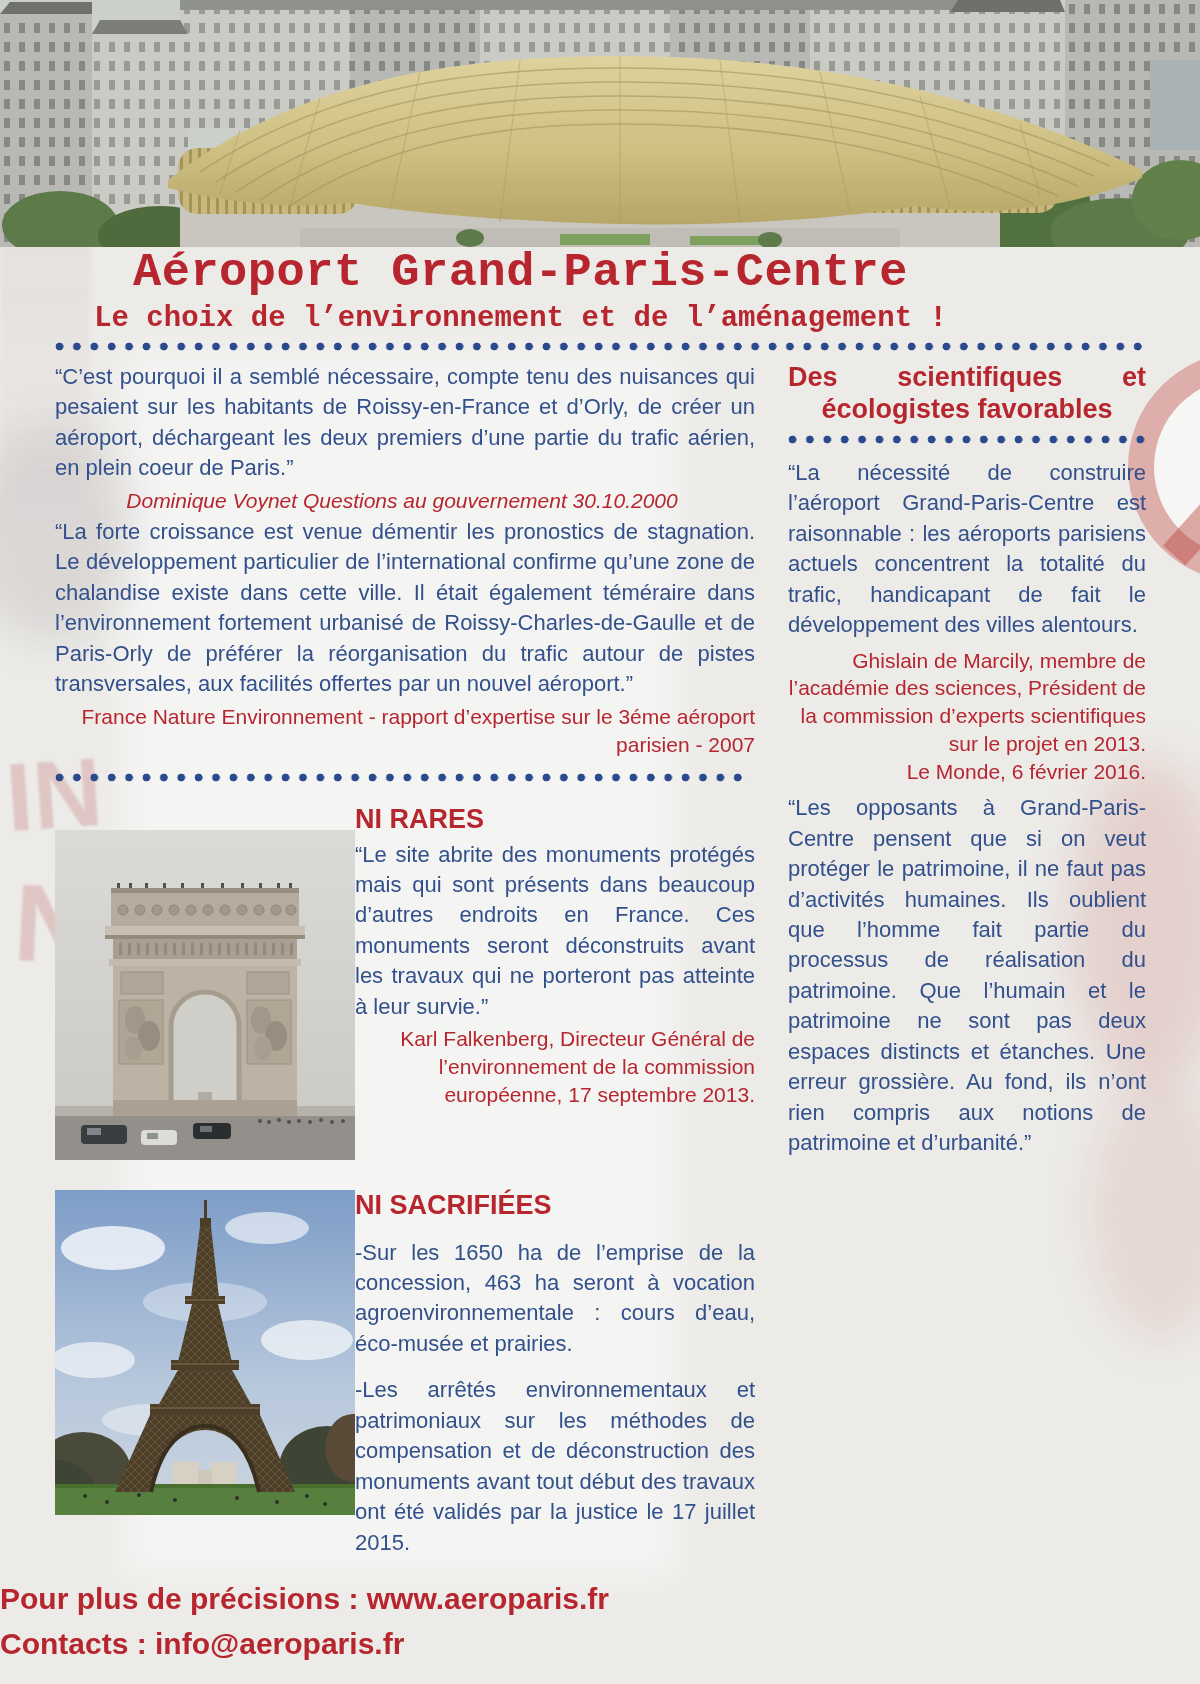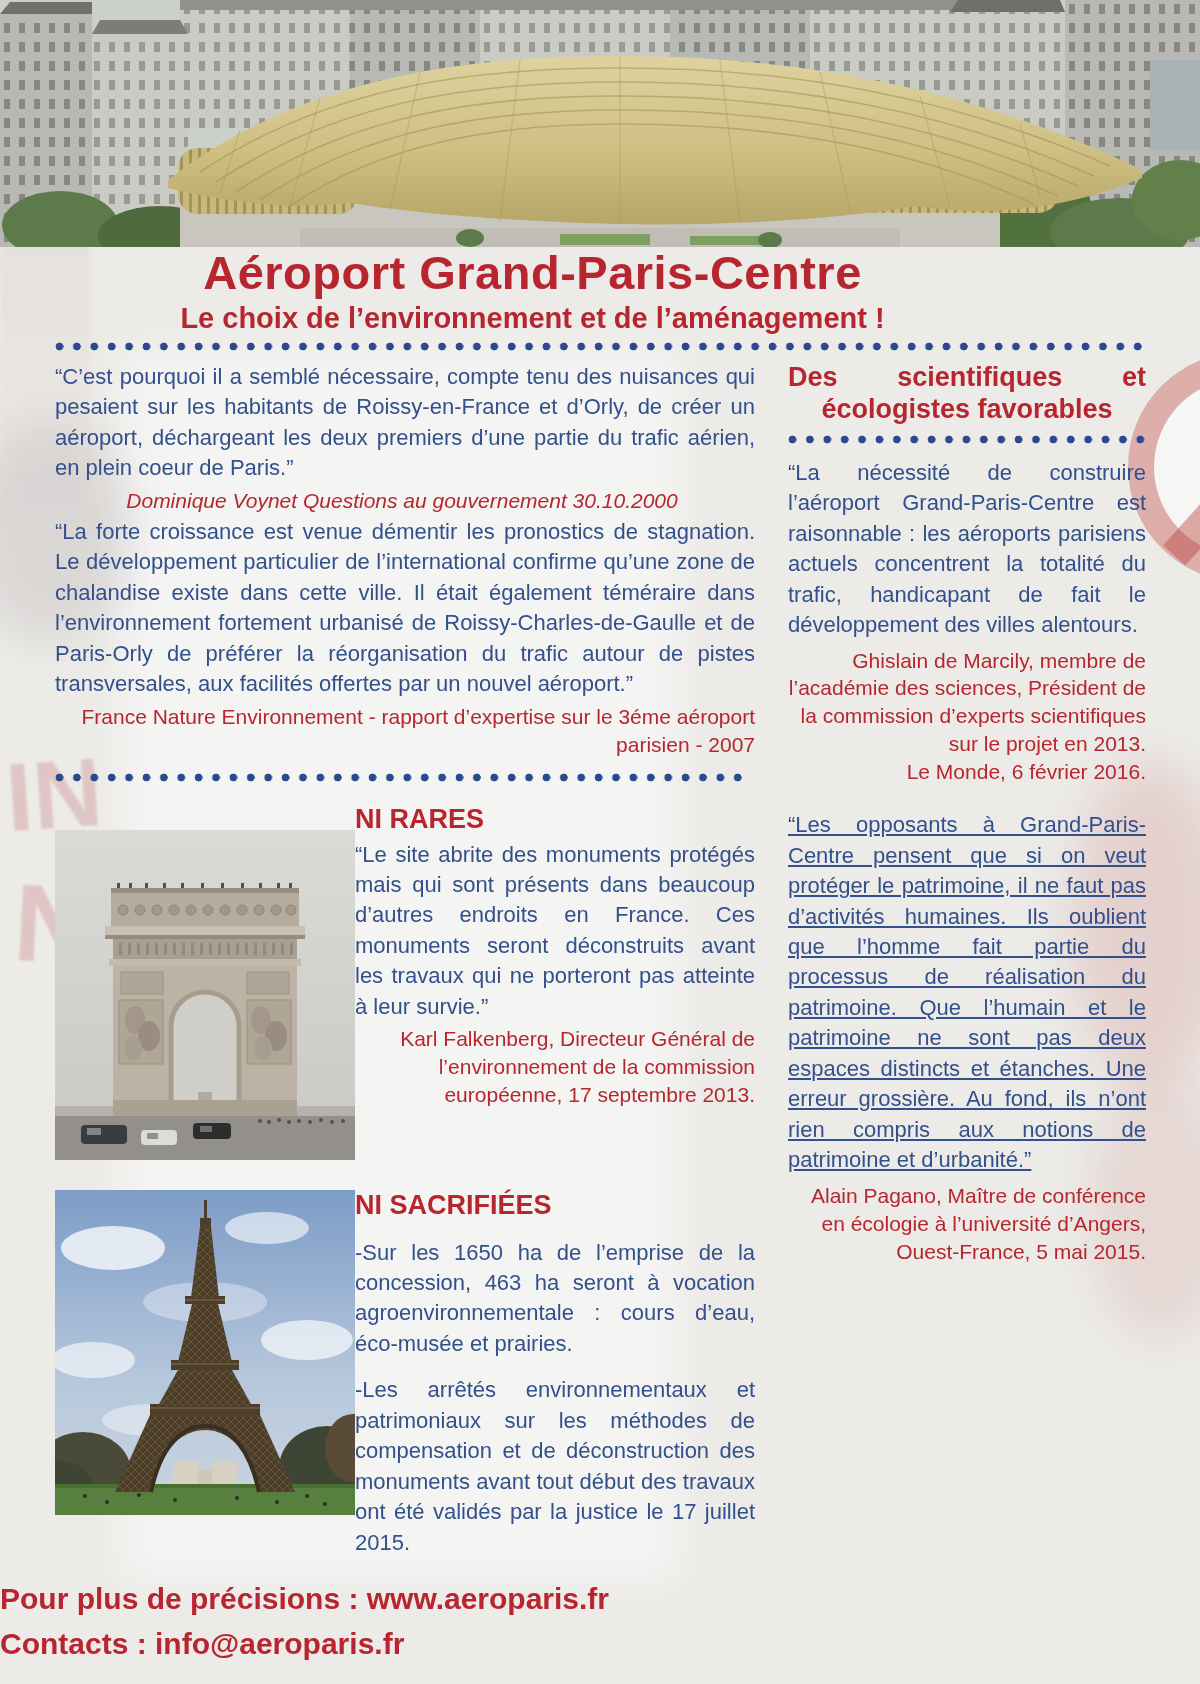--- a/index.html
+++ b/index.html
@@ -31,21 +31,21 @@
   .blob-l1{left:-30px;top:420px;width:160px;height:220px;background:rgba(90,70,80,.12);}
   .no-plane{left:1128px;top:352px;width:230px;height:230px;border-radius:50%;
     background:rgba(255,255,255,.55);border:26px solid rgba(186,74,66,.42);
     display:flex;align-items:center;justify-content:center;}
   .no-plane .plane{font-size:110px;color:rgba(55,58,66,.50);transform:rotate(-38deg);line-height:1;}
   .no-plane .bar{position:absolute;left:-14px;top:86px;width:206px;height:30px;background:rgba(186,74,66,.45);transform:rotate(-48deg);}
   
   .banner{position:absolute;left:0;top:0;width:1200px;height:247px;z-index:2;}
   .banner svg{display:block;}
   
-  .titleblock{position:absolute;left:12px;top:248px;width:1041px;text-align:center;z-index:3;}
+  .titleblock{position:absolute;left:0;top:248px;width:1041px;text-align:center;z-index:3;font-family:Liberation Mono, monospace;}
   .page-title{color:var(--red);font-weight:bold;font-size:47px;letter-spacing:.5px;line-height:1.05;}
   .page-subtitle{color:var(--red);font-weight:bold;font-size:29px;margin-top:5px;}
   .dots{height:9px;background-image:radial-gradient(circle at 4.5px 4.5px,var(--dot) 3.6px,rgba(0,0,0,0) 4.2px);
     background-size:17.4px 9px;background-repeat:repeat-x;}
   .dots-main{position:absolute;left:55px;width:1088px;top:342px;z-index:3;}
   
   .left-col{position:absolute;left:55px;top:362px;width:700px;z-index:3;}
   .right-col{position:absolute;left:788px;top:362px;width:358px;z-index:3;}
   .quote{color:var(--blue);font-size:22px;line-height:1.385;text-align:justify;}
   .attribution{color:var(--red);font-size:21px;line-height:1.33;text-align:right;margin-top:3px;}
@@ -55,21 +55,21 @@
   .photo{flex:none;}
   .photo svg{display:block;}
   .photo-arc{margin-top:26px;}
   .media-text{flex:1;min-width:0;}
   .section-heading{color:var(--red);font-weight:bold;font-size:27px;line-height:1.15;margin-bottom:4px;}
   .rc-heading{color:var(--red);font-weight:bold;font-size:27px;line-height:1.18;}
   .rc-line1{text-align:justify;text-align-last:justify;}
   .rc-line2{text-align:center;}
   .dots-rc{margin-top:9px;margin-bottom:14px;}
   .rc-quote{margin-top:14px;}
-  .rc-quote2{margin-top:24px;text-decoration:underline;}
+  .rc-quote2{margin-top:7px;}
   .rc-attr{margin-top:6px;}
   .ns-par{color:var(--blue);font-size:22px;line-height:1.385;text-align:justify;margin-top:16px;}
   
   .footer{position:absolute;left:0;top:1576px;width:1160px;z-index:3;}
   .footer div{color:var(--red);font-weight:bold;font-size:30px;line-height:1.5;}
 </style>
 </head>
 <body>
 
 <div class="page">
@@ -399,24 +399,20 @@
       <div class="rc-line1">Des scientifiques et</div>
       <div class="rc-line2">écologistes favorables</div>
     </div>
     <div class="dots dots-rc"></div>
     <p class="quote rc-quote">“La nécessité de construire l’aéroport Grand-Paris-Centre est raisonnable : les aéroports parisiens actuels concentrent la totalité du trafic, handicapant de fait le développement des villes alentours.</p>
     <p class="attribution rc-attr">
       <span>Ghislain de Marcily, membre de l’académie des sciences, Président de la commission d’experts scientifiques sur le projet en 2013.</span><br>
       <span>Le Monde, 6 février 2016.</span>
     </p>
     <p class="quote rc-quote2">“Les opposants à Grand-Paris-Centre pensent que si on veut protéger le patrimoine, il ne faut pas d’activités humaines. Ils oublient que l’homme fait partie du processus de réalisation du patrimoine. Que l’humain et le patrimoine ne sont pas deux espaces distincts et étanches. Une erreur grossière. Au fond, ils n’ont rien compris aux notions de patrimoine et d’urbanité.”</p>
-    <p class="attribution rc-attr">
-      <span>Alain Pagano, Maître de conférence en écologie à l’université d’Angers,</span><br>
-      <span>Ouest-France, 5 mai 2015.</span>
-    </p>
   </div>
 
   <div class="footer">
     <div>Pour plus de précisions : www.aeroparis.fr</div>
     <div>Contacts : info@aeroparis.fr</div>
   </div>
 
 </div>
 
 </body></html>

